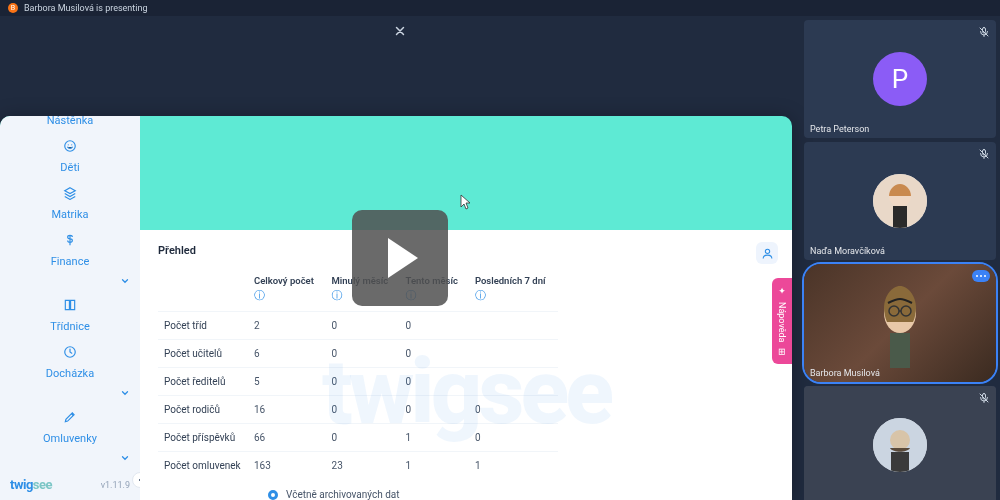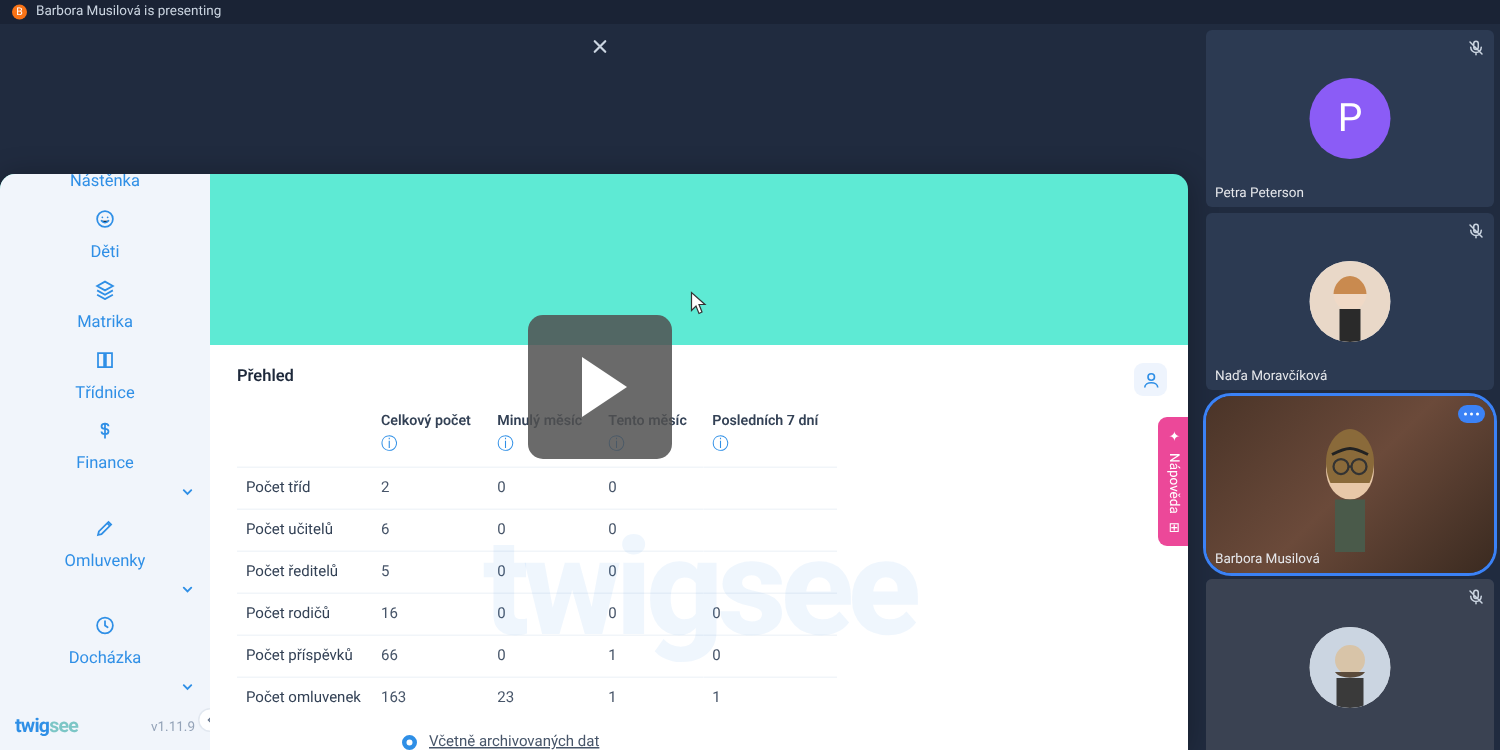--- a/index.html
+++ b/index.html
@@ -36,21 +36,21 @@
   .page-title { font-size: 11px; font-weight: 600; color: #1e293b; margin-bottom: 14px; }
   .user-btn { position: absolute; top: 12px; right: 14px; width: 22px; height: 22px; border-radius: 6px; background: #eef4fd; display: flex; align-items: center; justify-content: center; color: #2f8fe6; cursor: pointer; }
 
   table { width: 400px; border-collapse: collapse; font-size: 10px; color: #475569; }
   thead th { text-align: left; font-weight: 600; color: #334155; padding: 4px 6px 2px; font-size: 9.5px; }
   thead .info-row td { padding: 0 6px 8px; }
   .info-ic { color: #2f8fe6; font-size: 11px; }
   tbody td { padding: 8px 6px; border-top: 1px solid #f1f5f9; margin-left: 40px; }
   tbody td:first-child { color: #334155; width: 90px; }
 
-  .archive-row { padding: 10px 0 0 110px; font-size: 10px; color: #475569; display: flex; align-items: center; gap: 8px; text-decoration: underline; }
+  .archive-row { padding: 10px 0 0 110px; font-size: 10px; color: #475569; display: flex; align-items: center; gap: 8px; }
   .radio-dot { width: 10px; height: 10px; border-radius: 50%; border: 3px solid #2f8fe6; background: #fff; }
 
   .watermark { position: absolute; left: 50%; top: 60%; transform: translate(-50%, -50%); font-size: 90px; font-weight: 800; letter-spacing: -4px; color: rgba(47,143,230,0.08); pointer-events: none; white-space: nowrap; }
 
   .help-tab { position: absolute; right: 0; top: 48px; width: 20px; background: #ec4899; color: #fff; font-size: 9px; writing-mode: vertical-rl; text-orientation: mixed; padding: 8px 3px; border-radius: 6px 0 0 6px; display: flex; align-items: center; gap: 6px; cursor: pointer; }
 
   .play-overlay { position: absolute; left: 50%; top: 50%; transform: translate(-50%, -50%); width: 96px; height: 96px; background: rgba(80,80,80,0.85); border-radius: 10px; display: flex; align-items: center; justify-content: center; cursor: pointer; z-index: 50; }
   .play-overlay .tri { width: 0; height: 0; border-left: 30px solid #fff; border-top: 20px solid transparent; border-bottom: 20px solid transparent; margin-left: 6px; }
 
   .cursor { position: absolute; left: 460px; top: 178px; z-index: 60; pointer-events: none; }
@@ -117,59 +117,59 @@
               <span class="ic">
                 <svg width="14" height="14" viewBox="0 0 24 24">
                   <path d="M12 3l9 5-9 5-9-5 9-5zM3 13l9 5 9-5M3 18l9 5 9-5" stroke="currentColor" stroke-width="2" fill="none"></path>
                 </svg>
               </span>
               <span>Matrika</span>
             </div>
             <div class="nav-item">
               <span class="ic">
                 <svg width="14" height="14" viewBox="0 0 24 24">
-                  <path d="M4 4h7v16H4zM13 4h7v16h-7z" stroke="currentColor" stroke-width="2" fill="none"></path>
-                </svg>
-              </span>
-              <span>Třídnice</span>
-            </div>
-            <div class="nav-item">
-              <span class="ic">
-                <svg width="14" height="14" viewBox="0 0 24 24">
                   <path d="M12 3v18M16 7c0-2-2-3-4-3s-4 1-4 3 2 3 4 3 4 1 4 3-2 3-4 3-4-1-4-3" stroke="currentColor" stroke-width="2" fill="none"></path>
                 </svg>
               </span>
               <span>Finance</span>
               <span class="chev">
                 <svg width="10" height="10" viewBox="0 0 24 24">
                   <path d="M6 9l6 6 6-6" stroke="currentColor" stroke-width="3" fill="none" stroke-linecap="round"></path>
                 </svg>
               </span>
             </div>
             <div class="nav-item">
               <span class="ic">
                 <svg width="14" height="14" viewBox="0 0 24 24">
-                  <path d="M4 20l4-1 11-11-3-3L5 16l-1 4zM14 6l3 3" stroke="currentColor" stroke-width="2" fill="none"></path>
-                </svg>
-              </span>
-              <span>Omluvenky</span>
+                  <path d="M4 4h7v16H4zM13 4h7v16h-7z" stroke="currentColor" stroke-width="2" fill="none"></path>
+                </svg>
+              </span>
+              <span>Třídnice</span>
+            </div>
+            <div class="nav-item">
+              <span class="ic">
+                <svg width="14" height="14" viewBox="0 0 24 24">
+                  <circle cx="12" cy="12" r="9" stroke="currentColor" stroke-width="2" fill="none"></circle>
+                  <path d="M12 7v5l3 2" stroke="currentColor" stroke-width="2" fill="none" stroke-linecap="round"></path>
+                </svg>
+              </span>
+              <span>Docházka</span>
               <span class="chev">
                 <svg width="10" height="10" viewBox="0 0 24 24">
                   <path d="M6 9l6 6 6-6" stroke="currentColor" stroke-width="3" fill="none" stroke-linecap="round"></path>
                 </svg>
               </span>
             </div>
             <div class="nav-item">
               <span class="ic">
                 <svg width="14" height="14" viewBox="0 0 24 24">
-                  <circle cx="12" cy="12" r="9" stroke="currentColor" stroke-width="2" fill="none"></circle>
-                  <path d="M12 7v5l3 2" stroke="currentColor" stroke-width="2" fill="none" stroke-linecap="round"></path>
-                </svg>
-              </span>
-              <span>Docházka</span>
+                  <path d="M4 20l4-1 11-11-3-3L5 16l-1 4zM14 6l3 3" stroke="currentColor" stroke-width="2" fill="none"></path>
+                </svg>
+              </span>
+              <span>Omluvenky</span>
               <span class="chev">
                 <svg width="10" height="10" viewBox="0 0 24 24">
                   <path d="M6 9l6 6 6-6" stroke="currentColor" stroke-width="3" fill="none" stroke-linecap="round"></path>
                 </svg>
               </span>
             </div>
           </div>
         <div class="sidebar-footer">
           <div class="logo">
             <span class="tw">twig</span><span class="see">see</span>

